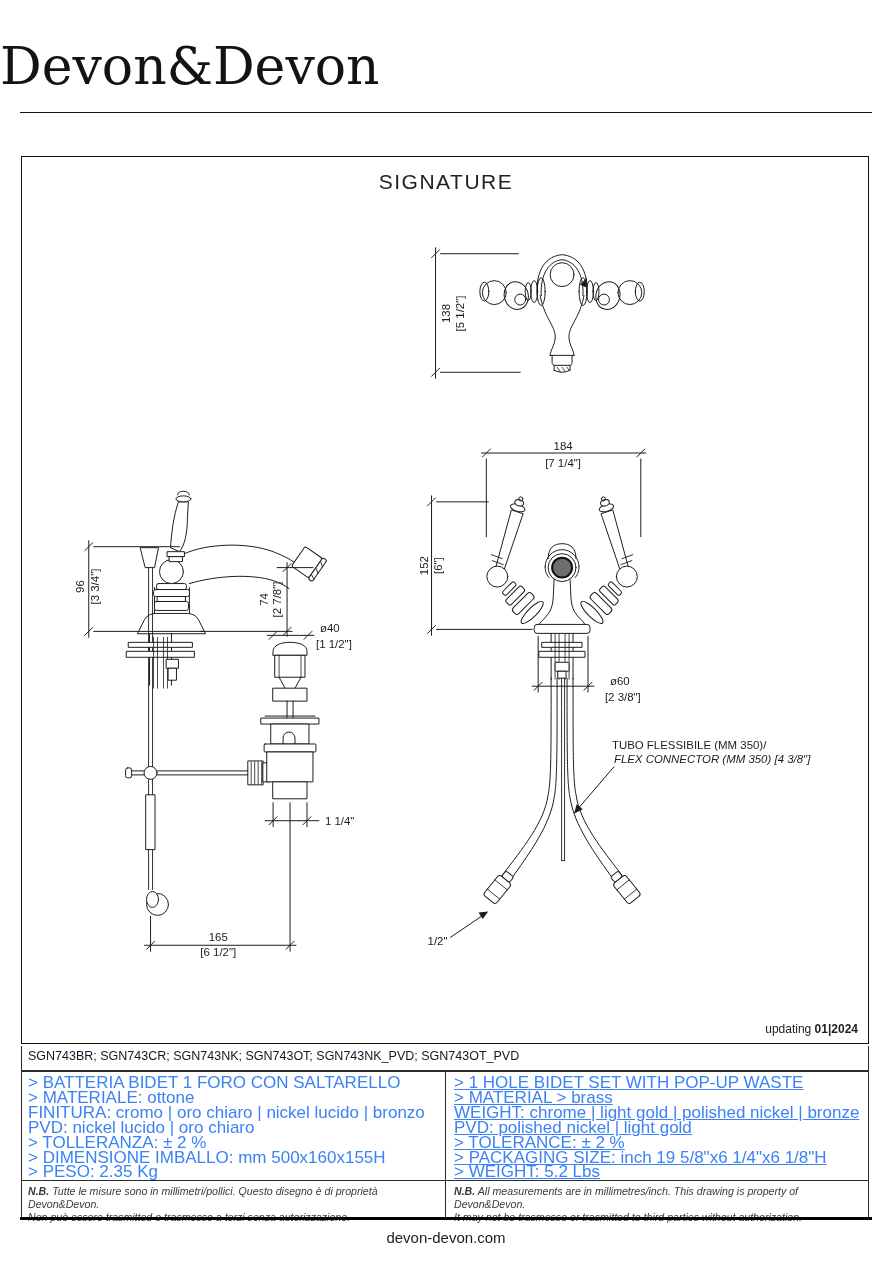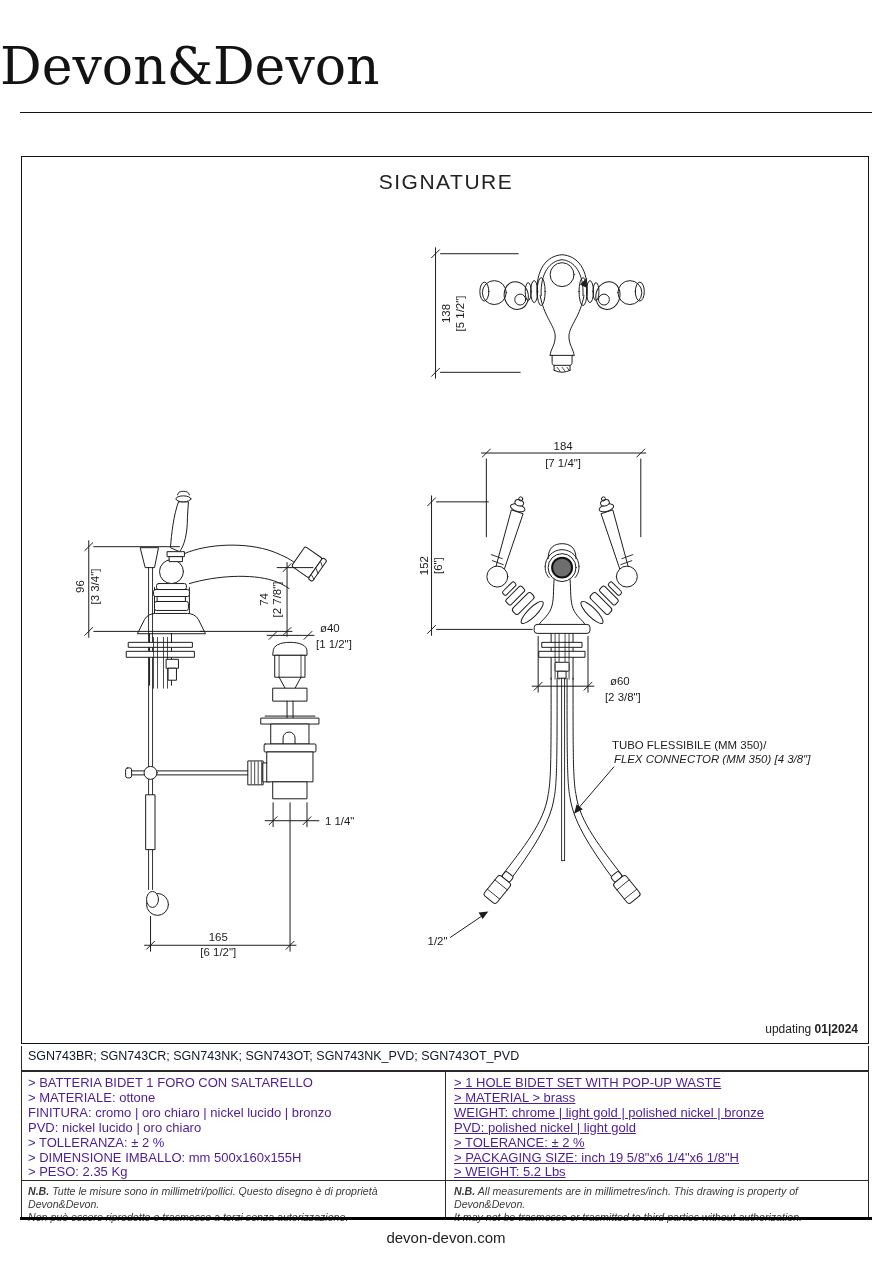--- a/index.html
+++ b/index.html
@@ -12,22 +12,22 @@
               font-size:21px;letter-spacing:1.5px;color:#222;margin-top:48px;}
   .draw-box{position:absolute;left:21px;top:156px;width:848px;height:888px;border:1.5px solid #131313;box-sizing:border-box;}
   .cad{position:absolute;left:0;top:0;width:845px;height:885px;}
   .updating{position:absolute;right:10px;bottom:7px;font-size:12px;color:#222;}
   .updating b{font-weight:700;}
   .bottom-table{position:absolute;left:21px;top:1046px;width:848px;box-sizing:border-box;
                 border-left:1.5px solid #2a2a2a;border-right:1.5px solid #2a2a2a;}
   .codes-row{height:21px;border-bottom:2px solid #2a2a2a;font-size:12.5px;color:#0f172a;
              padding:3px 0 0 6px;box-sizing:content-box;}
   .specs-row{display:flex;height:108px;border-bottom:1.5px solid #2a2a2a;}
-  .spec-col{width:424px;box-sizing:border-box;padding:4px 8px 0 6px;font-size:13px;
-            line-height:14.9px;color:#4c1d95;}
+  .spec-col{width:424px;box-sizing:border-box;padding:4px 8px 0 6px;font-size:17px;
+            line-height:14.9px;color:#3b82f6;}
   .spec-col.left{border-right:1.5px solid #2a2a2a;}
   .spec-col.right{flex:1;padding-left:8px;text-decoration:underline;}
   .notes-row{display:flex;height:37px;}
   .note-col{width:424px;box-sizing:border-box;padding:4px 8px 0 6px;font-size:10.6px;
             line-height:12.8px;font-style:italic;color:#3a3a3a;}
   .note-col.left{border-right:1.5px solid #2a2a2a;}
   .note-col.right{flex:1;padding-left:8px;}
   .note-col b{font-style:italic;}
   .footer-rule{position:absolute;left:20px;top:1217px;width:852px;border-top:3px solid #000;}
   .website{position:absolute;top:1229px;left:0;width:100%;text-align:center;font-size:15px;color:#1c1c1c;}
@@ -276,21 +276,21 @@
         <div>PVD: polished nickel | light gold</div>
         <div>&gt; TOLERANCE: ± 2 %</div>
         <div>&gt; PACKAGING SIZE: inch 19 5/8"x6 1/4"x6 1/8"H</div>
         <div>&gt; WEIGHT: 5.2 Lbs</div>
       </div>
     </div>
 
     <div class="notes-row">
       <div class="note-col left">
         <div><b>N.B.</b><span> Tutte le misure sono in millimetri/pollici. Questo disegno è di proprietà Devon&amp;Devon.</span></div>
-        <div>Non può essere riprodotto o trasmesso a terzi senza autorizzazione.</div>
+        <div>Non può essere trasmitted o trasmesso a terzi senza autorizzazione.</div>
       </div>
       <div class="note-col right">
         <div><b>N.B.</b><span> All measurements are in millimetres/inch. This drawing is property of Devon&amp;Devon.</span></div>
         <div>It may not be trasmesso or trasmitted to third parties without authorization.</div>
       </div>
     </div>
   </div>
 
   <div class="footer-rule"></div>
   <div class="website">devon-devon.com</div>

